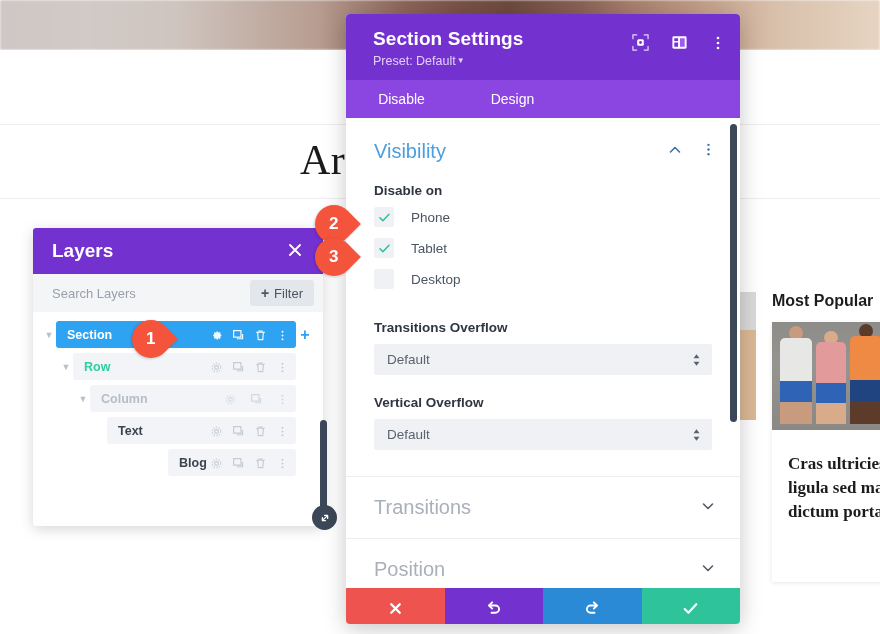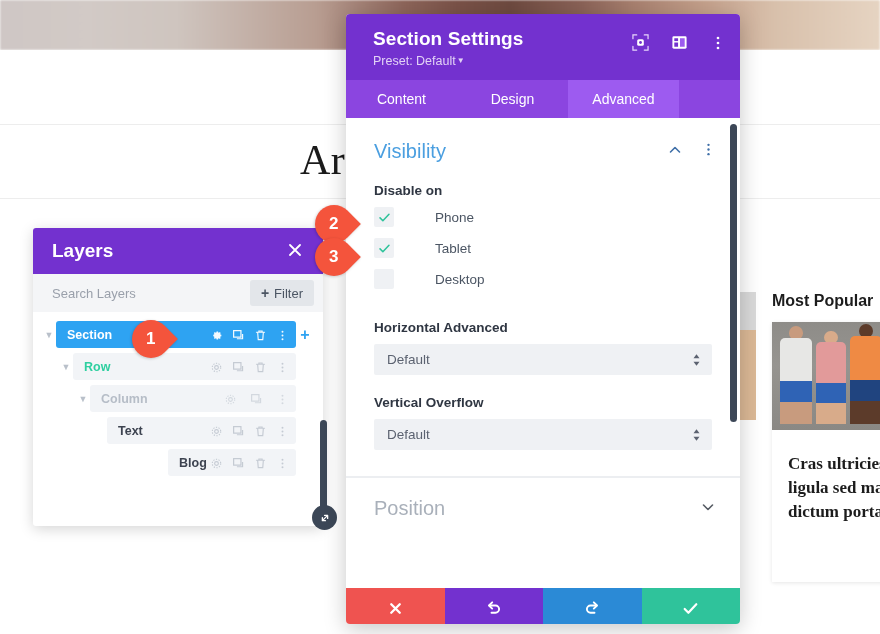--- a/index.html
+++ b/index.html
@@ -152,21 +152,21 @@
     padding:22px 24px 0 28px;
     text-align:center;
   }
   .section-title { color:#4b9fe0; font-size:20px; }
   .sec-icons { display:flex; align-items:center; gap:18px; }
 
   .field-label {
     font-size:13.5px; font-weight:bold; color:#2f3642;
     padding:20px 28px 9px 28px;
   }
-  .checkrow { display:flex; align-items:center; padding:0 28px 11px 28px;gap:24px; }
+  .checkrow { display:flex; align-items:center; padding:0 28px 11px 28px; }
   .cbox {
     width:20px; height:20px; border-radius:2px; background:#eff1f4;
     display:flex; align-items:center; justify-content:center; flex:none;
   }
   .cbox-label { margin-left:17px; font-size:13.5px; color:#4b5563; }
   .select-wrap { padding:0 28px; }
   .select {
     height:31px; background:#eff1f4; border-radius:2px;
     display:flex; align-items:center; justify-content:space-between;
     padding:0 11px 0 13px; font-size:13.5px; color:#5b6270; cursor:pointer;
@@ -430,23 +430,22 @@
           <svg width="16" height="16" viewBox="0 0 16 16">
             <circle cx="8" cy="3" r="1.35" fill="#fff"></circle>
               <circle cx="8" cy="8" r="1.35" fill="#fff"></circle>
               <circle cx="8" cy="13" r="1.35" fill="#fff"></circle>
           </svg>
         </span>
       </div>
     </div>
 
     <div class="tabs">
-      <div class="tab">Content</div>
+      <div class="tab">Disable</div>
       <div class="tab">Design</div>
-      <div class="tab tab-active">Advanced</div>
     </div>
 
     <div class="modal-body">
 
       <div class="section-head">
         <div class="section-title">Visibility</div>
         <div class="sec-icons">
           <span>
             <svg width="16" height="16" viewBox="0 0 16 16">
                 <path d="M3.5 10 L8 5.5 L12.5 10" fill="none" stroke="#3f6fa8" stroke-width="1.6" stroke-linecap="round" stroke-linejoin="round"></path>
@@ -480,21 +479,21 @@
             </svg>
         </span>
         <span class="cbox-label">Tablet</span>
       </div>
 
       <div class="checkrow">
         <span class="cbox"></span>
         <span class="cbox-label">Desktop</span>
       </div>
 
-      <div class="field-label">Horizontal Advanced</div>
+      <div class="field-label">Transitions Overflow</div>
       <div class="select-wrap">
         <div class="select">
           <span>Default</span>
           <span class="stepper">
             <svg width="9" height="14" viewBox="0 0 10 16">
                 <path d="M5 1.5 L8.4 6 H1.6 Z" fill="#5b6270"></path>
                 <path d="M5 14.5 L8.4 10 H1.6 Z" fill="#5b6270"></path>
               </svg>
           </span>
         </div>
@@ -507,20 +506,28 @@
           <span class="stepper">
             <svg width="9" height="14" viewBox="0 0 10 16">
                 <path d="M5 1.5 L8.4 6 H1.6 Z" fill="#5b6270"></path>
                 <path d="M5 14.5 L8.4 10 H1.6 Z" fill="#5b6270"></path>
               </svg>
           </span>
         </div>
       </div>
 
       <div class="divider"></div>
+      <div class="collapsed-row">
+        <span class="collapsed-title">Transitions</span>
+        <span>
+          <svg width="16" height="16" viewBox="0 0 16 16">
+              <path d="M3.5 6 L8 10.5 L12.5 6" fill="none" stroke="#555b63" stroke-width="1.6" stroke-linecap="round" stroke-linejoin="round"></path>
+            </svg>
+        </span>
+      </div>
 
       <div class="divider" style="margin-top:0;"></div>
       <div class="collapsed-row">
         <span class="collapsed-title">Position</span>
         <span>
           <svg width="16" height="16" viewBox="0 0 16 16">
               <path d="M3.5 6 L8 10.5 L12.5 6" fill="none" stroke="#555b63" stroke-width="1.6" stroke-linecap="round" stroke-linejoin="round"></path>
             </svg>
         </span>
       </div>

